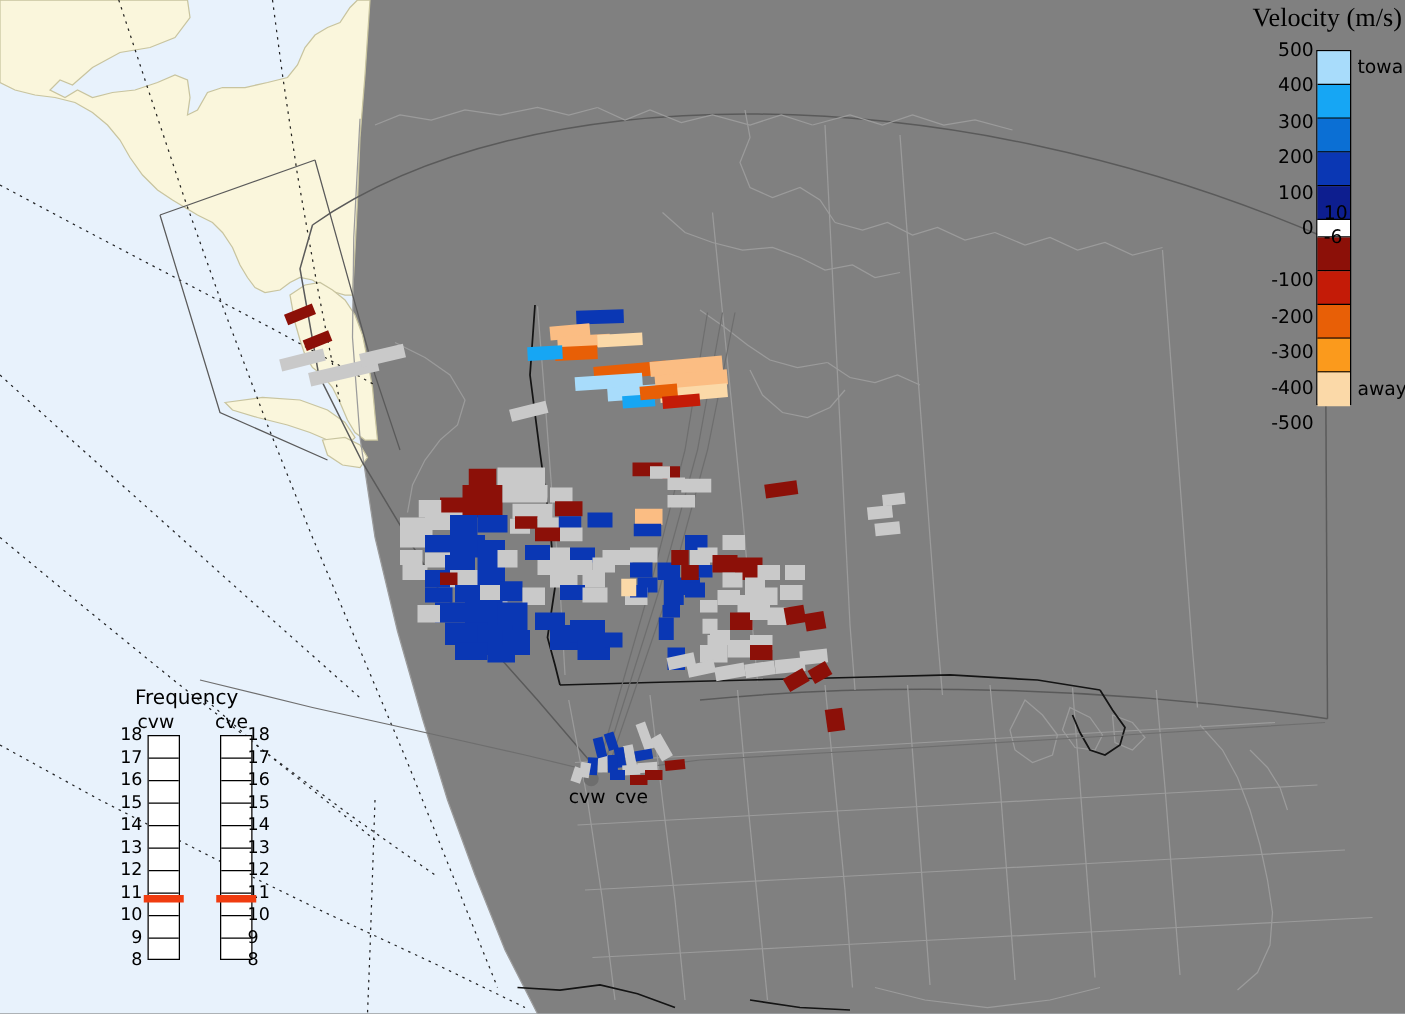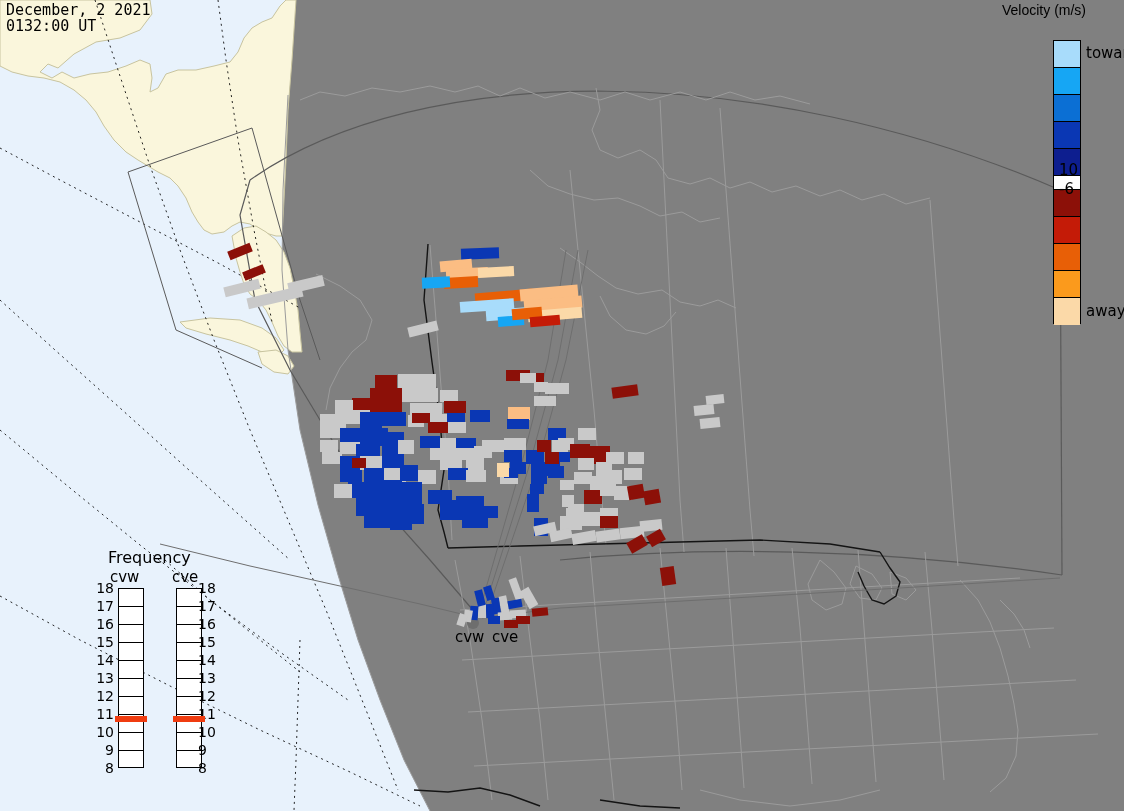--- a/index.html
+++ b/index.html
@@ -1,21 +1,21 @@
 <!DOCTYPE html>
 <html><head>
 <meta charset="utf-8">
 <style>
   html,body{margin:0;padding:0;background:#808080;}
   body{font-family:"DejaVu Sans",sans-serif;}
   #root{position:relative;width:1124px;height:811px;overflow:hidden;background:#808080;}
   #mapsvg{position:absolute;left:0;top:0;width:1124px;height:811px;}
   .txt{position:absolute;color:#000;white-space:pre;}
   #title{left:6px;top:2px;font-size:15px;line-height:16px;font-family:"DejaVu Sans Mono",monospace;}
-  #cb-title{left:1002px;top:2px;font-size:14px;font-family:Liberation Sans, sans-serif;}
+  #cb-title{left:1002px;top:2px;font-size:21px;font-family:Liberation Serif, serif;}
   #cbar{position:absolute;left:1053px;top:40px;width:28px;height:284px;border:1px solid #000;box-sizing:border-box;}
   .cbseg{position:absolute;left:0;width:100%;box-sizing:border-box;border-bottom:1px solid #000;}
   .cbtick{position:absolute;right:0;width:48px;text-align:right;font-size:15px;color:#000;
           font-family:"DejaVu Sans",sans-serif;}
   .cbside{position:absolute;left:0;font-size:15px;color:#000;font-family:"DejaVu Sans",sans-serif;}
   #freq-title{left:108px;top:548px;font-size:16px;}
   .freq-sub{position:absolute;font-size:15px;}
   .freqbar{position:absolute;width:26px;border:1px solid #000;box-sizing:border-box;background:#fff;}
   .freqcell{position:absolute;left:0;width:100%;box-sizing:border-box;border-bottom:1px solid #000;}
   .freqlab{position:absolute;font-size:14px;width:26px;text-align:right;}
@@ -326,35 +326,47 @@
       <div class="cell" style="left: 510px; top: 610px; width: 16px; height: 8px; background: rgb(201, 201, 201); transform: rotate(-4deg);"></div>
       <div class="cell" style="left: 508px; top: 600px; width: 14px; height: 8px; background: rgb(10, 55, 180); transform: rotate(-10deg);"></div>
       <div class="cell" style="left: 516px; top: 616px; width: 14px; height: 8px; background: rgb(140, 16, 8);"></div>
       <div class="cell" style="left: 504px; top: 620px; width: 14px; height: 8px; background: rgb(140, 16, 8);"></div>
       <div class="cell" style="left: 488px; top: 616px; width: 12px; height: 8px; background: rgb(10, 55, 180);"></div>
       <div class="cell" style="left: 532px; top: 608px; width: 16px; height: 8px; background: rgb(140, 16, 8); transform: rotate(-6deg);"></div>
       <div class="cell" style="left: 476px; top: 590px; width: 8px; height: 16px; background: rgb(10, 55, 180); transform: rotate(-14deg);"></div>
       <div class="cell" style="left: 485px; top: 586px; width: 8px; height: 14px; background: rgb(10, 55, 180); transform: rotate(-18deg);"></div>
     </div>
 
-  <div class="txt" id="title"><span>December, 2 2021</span><br><span>0132:00 UT</span></div>
 
   <div class="txt" id="cb-title">Velocity (m/s)</div>
   <div id="cbar">
       <div class="cbseg" style="top: 0px; height: 27px; background: rgb(168, 220, 251);"></div>
       <div class="cbseg" style="top: 27px; height: 27px; background: rgb(22, 166, 244);"></div>
       <div class="cbseg" style="top: 54px; height: 27px; background: rgb(11, 111, 212);"></div>
       <div class="cbseg" style="top: 81px; height: 27px; background: rgb(10, 55, 180);"></div>
       <div class="cbseg" style="top: 108px; height: 27px; background: rgb(13, 30, 143);"></div>
       <div class="cbseg" style="top: 135px; height: 14px; background: rgb(255, 255, 255);"></div>
       <div class="cbseg" style="top: 149px; height: 27px; background: rgb(140, 16, 8);"></div>
       <div class="cbseg" style="top: 176px; height: 27px; background: rgb(196, 27, 7);"></div>
       <div class="cbseg" style="top: 203px; height: 27px; background: rgb(232, 95, 6);"></div>
       <div class="cbseg" style="top: 230px; height: 27px; background: rgb(251, 154, 28);"></div>
       <div class="cbseg" style="top: 257px; height: 27px; background: rgb(251, 217, 168); border-bottom: none;"></div>
+    </div>
+  <div id="cbticks" style="position:absolute;left:995px;top:0;width:56px;height:340px;">
+      <div class="cbtick" style="top: 31px;">500</div>
+      <div class="cbtick" style="top: 59.4px;">400</div>
+      <div class="cbtick" style="top: 87.8px;">300</div>
+      <div class="cbtick" style="top: 116.2px;">200</div>
+      <div class="cbtick" style="top: 144.6px;">100</div>
+      <div class="cbtick" style="top: 173px;">0</div>
+      <div class="cbtick" style="top: 215.4px;">-100</div>
+      <div class="cbtick" style="top: 243.8px;">-200</div>
+      <div class="cbtick" style="top: 272.2px;">-300</div>
+      <div class="cbtick" style="top: 300.6px;">-400</div>
+      <div class="cbtick" style="top: 329px;">-500</div>
     </div>
   <div class="cbside" style="left:1086px;top:44px;">toward</div>
   <div class="cbside" style="left:1059px;top:161px;">10</div>
   <div class="cbside" style="left:1059px;top:180px;">-6</div>
   <div class="cbside" style="left:1086px;top:302px;">away</div>
 
   <div class="txt" id="freq-title">Frequency</div>
   <div id="freq-layer" style="position:absolute;left:0;top:0;width:1124px;height:811px;">
       <div class="freq-sub" style="left: 110px; top: 568px;">cvw</div>
       <div class="freqbar" style="left: 118px; top: 588px; height: 180px;">

